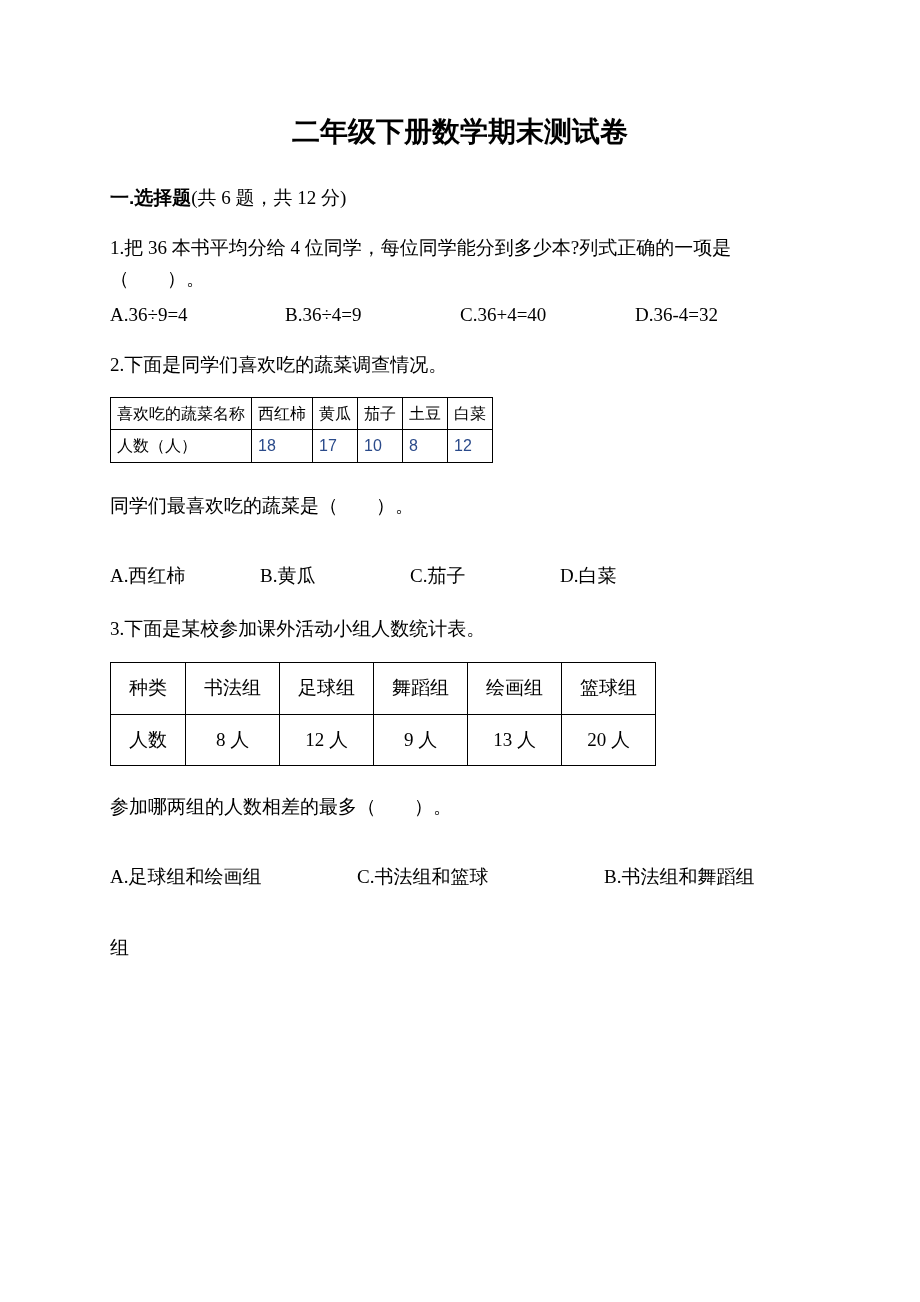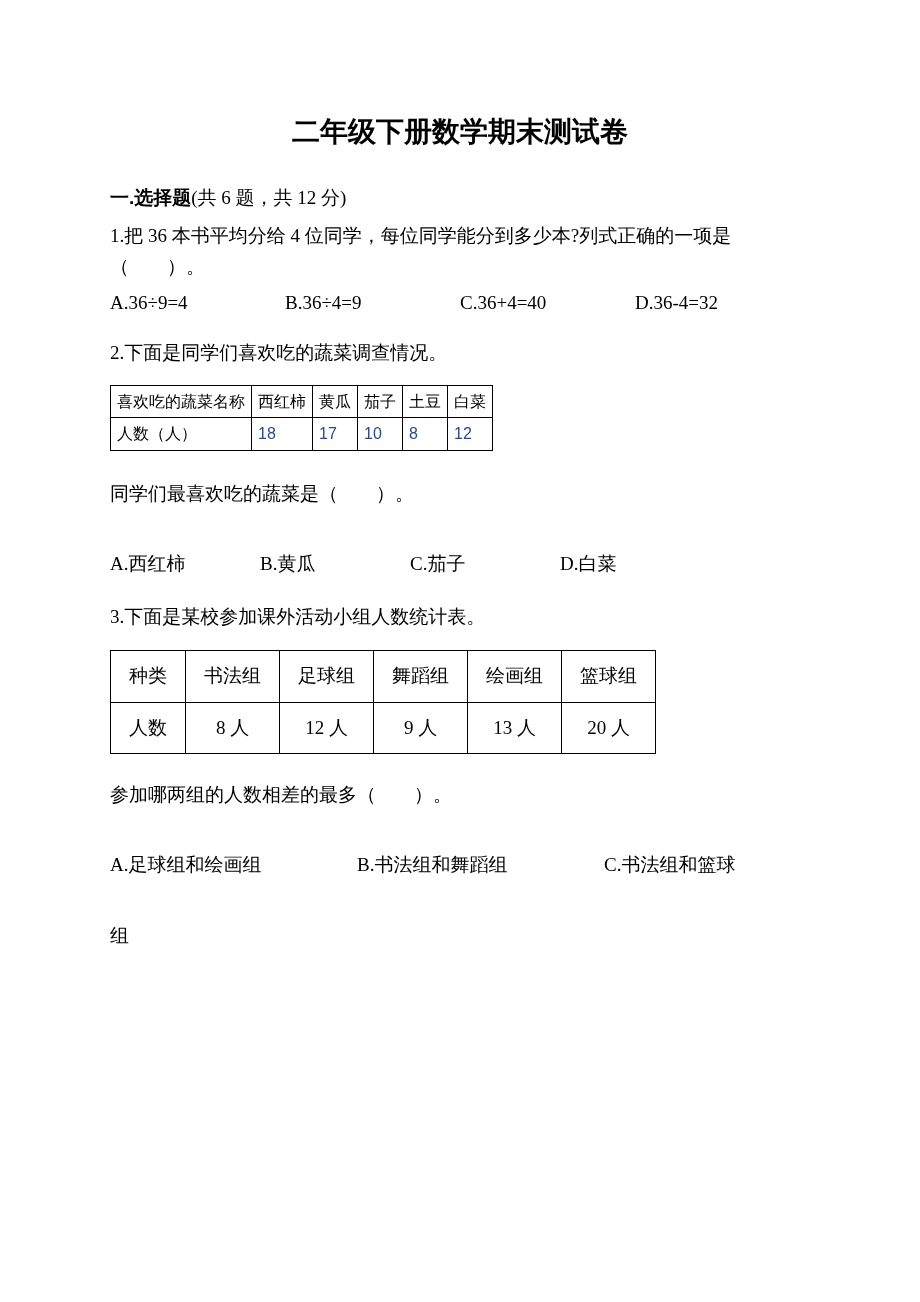--- a/index.html
+++ b/index.html
@@ -21,21 +21,21 @@
   }
   h1.title {
     text-align: center;
     font-size: 28px;
     font-weight: bold;
     margin: 0 0 28px 0;
     font-family: "SimHei", "黑体", sans-serif;
   }
   .section-header {
     font-size: 19px;
-    margin-bottom: 8px;
+    margin-bottom: 20px;
   }
   .section-header .sec-no,
   .section-header .sec-name {
     font-family: "SimHei", "黑体", sans-serif;
     font-weight: bold;
   }
   .question {
     margin-bottom: 20px;
   }
   .q-text { margin-bottom: 6px; }
@@ -174,20 +174,20 @@
         <td>20 人</td>
       </tr>
     </tbody>
       </table>
 
     <div class="q3-prompt">参加哪两组的人数相差的最多（　　）。</div>
 
     <div class="q3-options">
       <div class="line1">
         <div class="opt">A.足球组和绘画组</div>
+        <div class="opt">C.书法组和篮球</div>
         <div class="opt">B.书法组和舞蹈组</div>
-        <div class="opt">C.书法组和篮球</div>
       </div>
       <div class="q3-trail">组</div>
     </div>
   </div>
 
 </div>
 
 </body></html>

